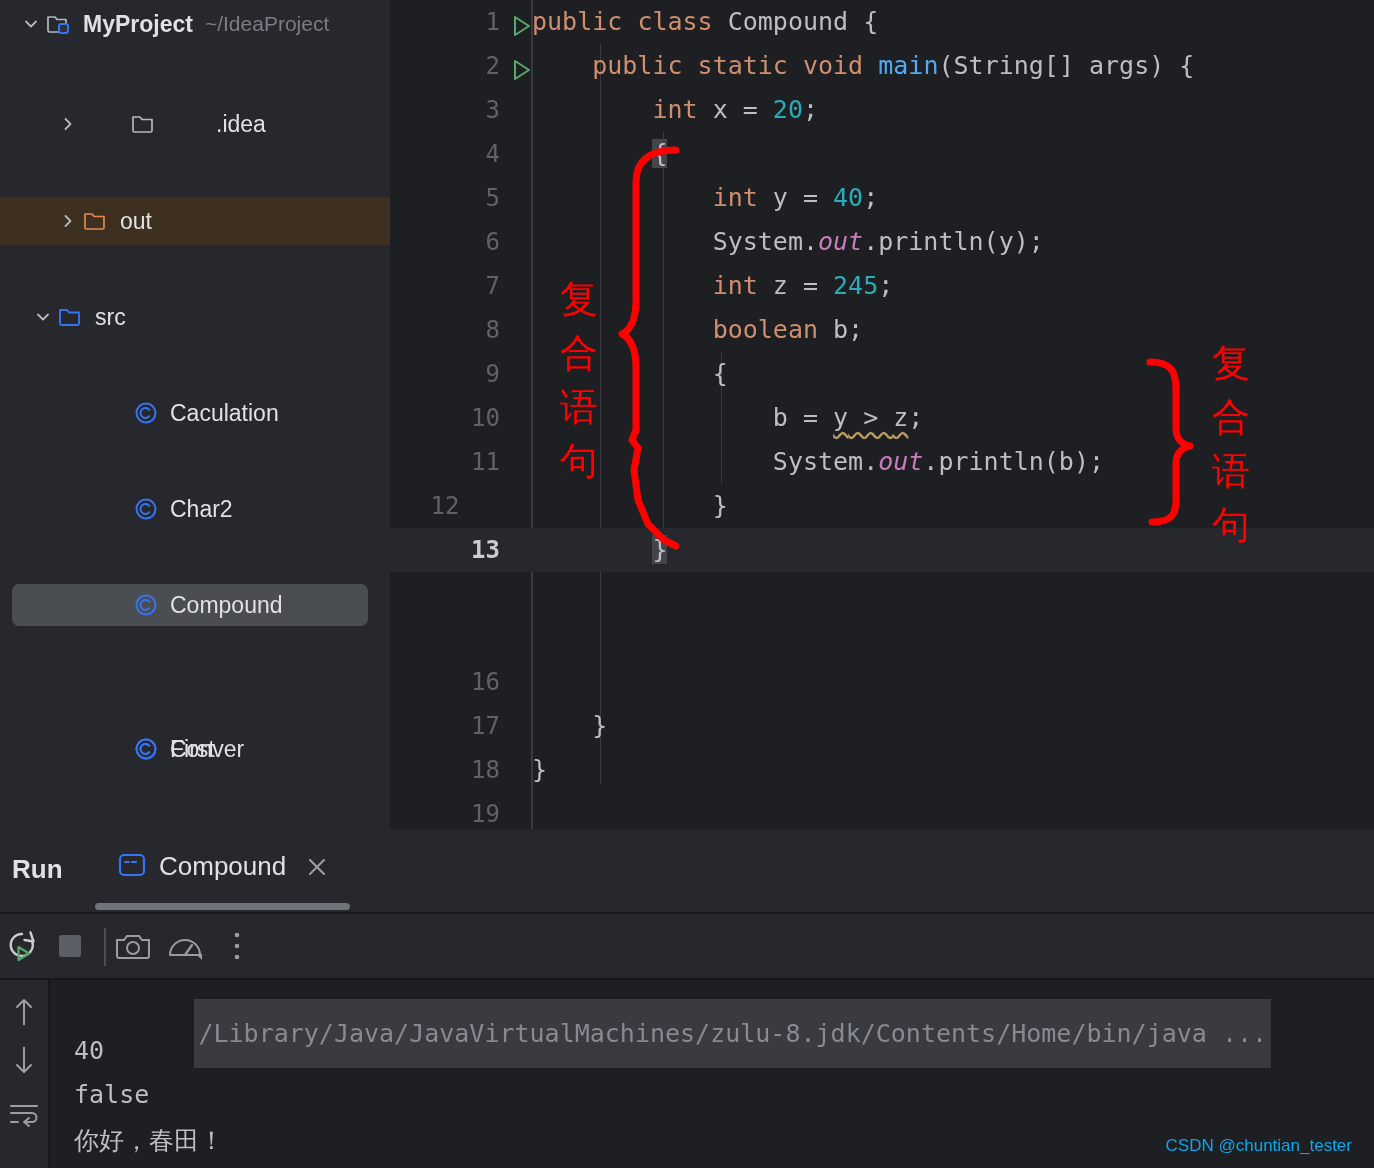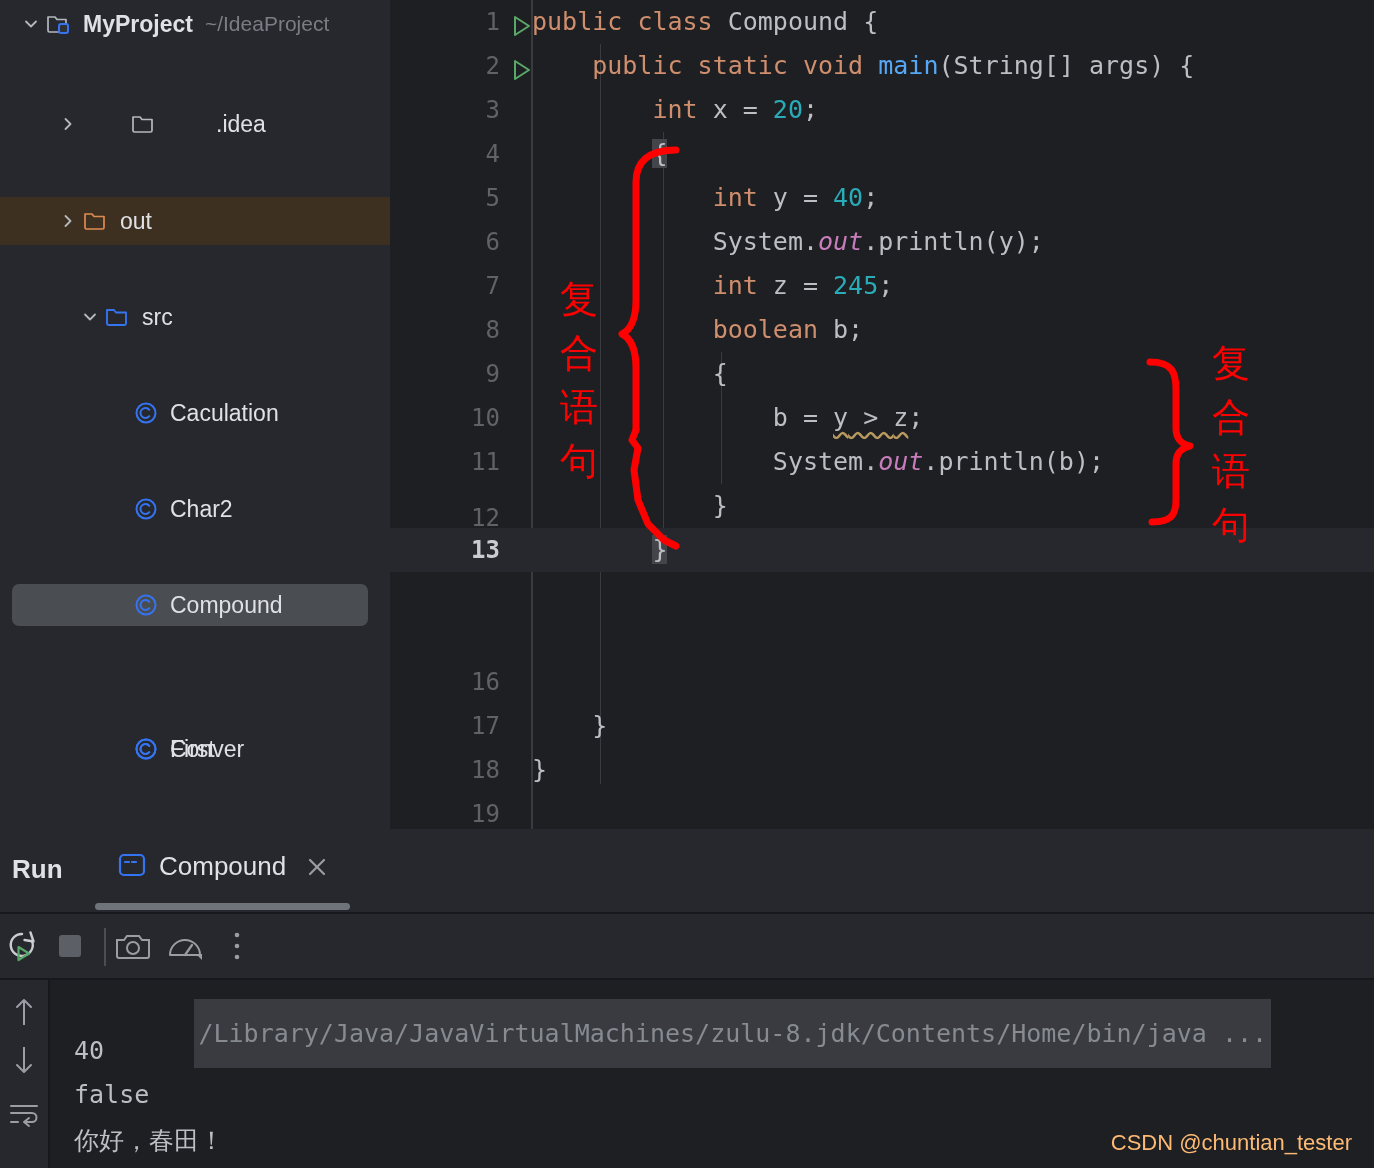--- a/index.html
+++ b/index.html
@@ -95,21 +95,21 @@
 
   .console { position: absolute; left: 50px; top: 151px; width: 1324px; height: 188px; background: #1e1f22; overflow: hidden; }
   .con-line {
     position: absolute; left: 24px; white-space: pre;
     font-family: "DejaVu Sans Mono", monospace; font-size: 25px; color: #bcbec4;
   }
   .con-cmd { color: #868a91; background: #393b40; padding: 20px 4px; }
 
   .watermark {
     position: absolute; right: 22px; bottom: 12px;
-    color: #fdba74; font-size: 22px; font-family: "Liberation Sans", sans-serif; text-align: center;
+    color: #0ea5e9; font-size: 17px; font-family: "Liberation Sans", sans-serif; text-align: center;
   }
 </style>
 </head>
 <body>
 
 <div id="app">
 
   <div class="top-area">
 
     <div class="tree">
@@ -151,21 +151,21 @@
             </svg>
         </span>
         <span class="ic">
           <svg width="26" height="24" viewBox="0 0 26 24">
               <path d="M2 5 h7 l2 2.5 h10 v11 a1.5 1.5 0 0 1 -1.5 1.5 H3.5 A1.5 1.5 0 0 1 2 18.5 Z" fill="none" stroke="#e08a50" stroke-width="1.7" stroke-linejoin="round"></path>
             </svg>
         </span>
         <span class="tree-label">out</span>
       </div>
 
-      <div class="tree-row" style="top:149px;padding-left:77px;">
+      <div class="tree-row" style="top:149px;padding-left:30px;">
         <span class="arrow">
           <svg width="20" height="20" viewBox="0 0 20 20">
               <path d="M5 7.5 L10 12.5 L15 7.5" fill="none" stroke="#b4b8bf" stroke-width="1.8" stroke-linecap="round" stroke-linejoin="round"></path>
             </svg>
         </span>
         <span class="ic">
           <svg width="26" height="24" viewBox="0 0 26 24">
               <path d="M2 5 h7 l2 2.5 h10 v11 a1.5 1.5 0 0 1 -1.5 1.5 H3.5 A1.5 1.5 0 0 1 2 18.5 Z" fill="none" stroke="#3574f0" stroke-width="1.9" stroke-linejoin="round"></path>
             </svg>
         </span>
@@ -293,21 +293,21 @@
         <span class="ctext"><span class="pln">                </span><span class="pln">b</span><span class="pln"> = </span><span class="pln wavy"><span>y</span> &gt; <span>z</span></span><span class="pln">;</span></span>
       </div>
 
       <div class="code-line" style="top:440px;">
         <span class="lnum" style="top:0;">11</span>
         <span class="ctext"><span class="pln">                </span><span class="pln">System</span><span class="pln">.</span><span class="fld">out</span><span class="pln">.</span><span class="pln">println</span><span class="pln">(</span><span class="pln">b</span><span class="pln">);</span></span>
 
       </div>
 
       <div class="code-line" style="top:484px;">
-        <span class="lnum" style="top:12px;">12</span>
+        <span class="lnum" style="top:0;text-align:center;">12</span>
         <span class="ctext"><span class="pln">            </span><span class="pln">}</span></span>
       </div>
 
       <div class="code-line cur" style="top:528px;">
         <span class="lnum cur" style="top:0;">13</span>
         <span class="ctext"><span class="pln">        </span><span class="pln brace-hl">}</span></span>
       </div>
 
 
 

